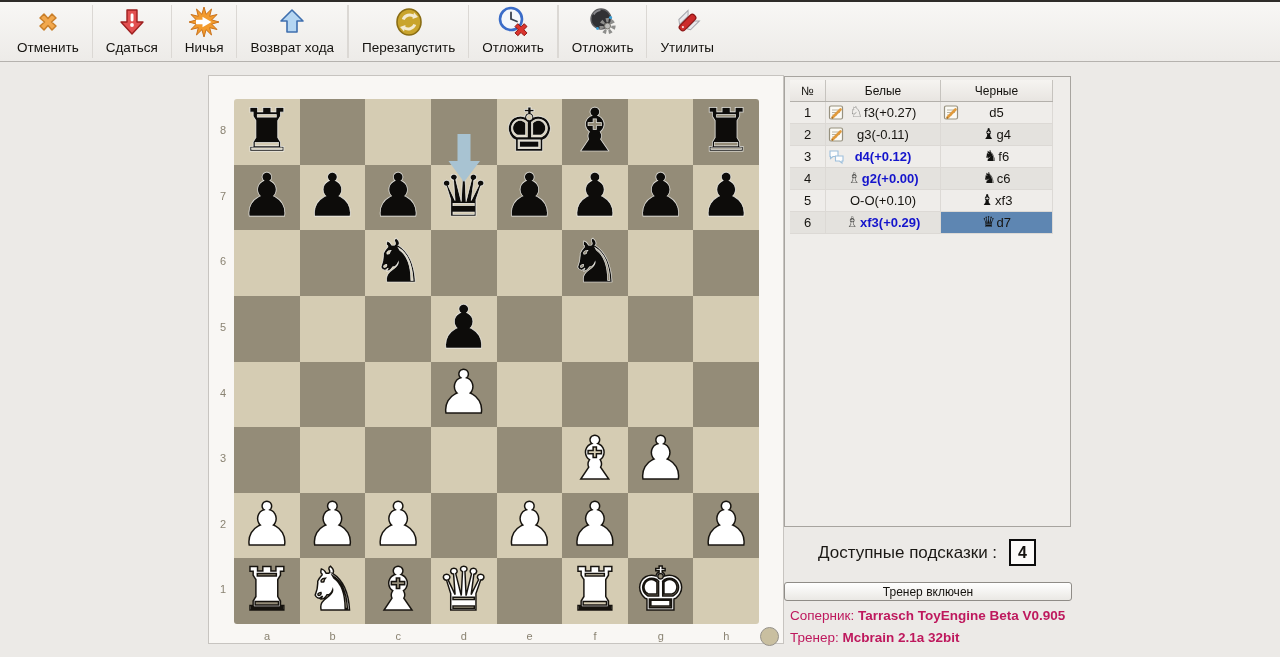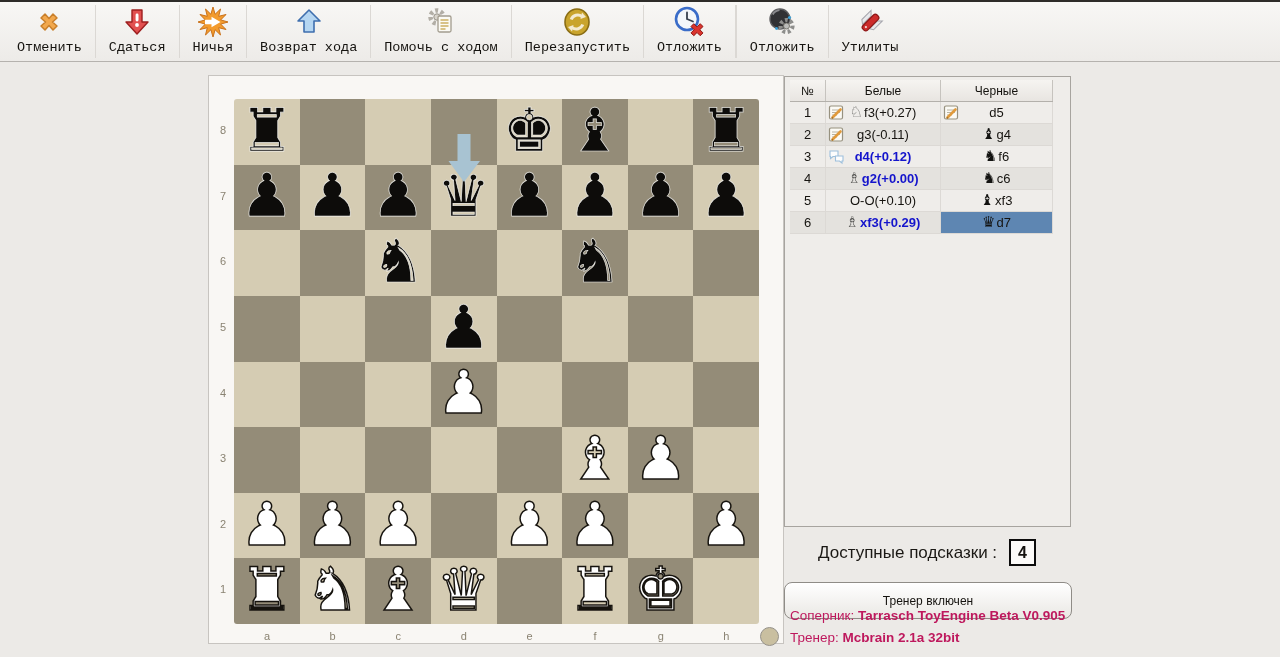--- a/index.html
+++ b/index.html
@@ -17,21 +17,20 @@
     height:60px;
     background:linear-gradient(#f8f7f5,#edebe8);
     border-bottom:1px solid #b5b2ae;
     display:flex; align-items:stretch;
     padding-left:4px;
   }
   .tb-btn {
     display:flex; flex-direction:column; align-items:center;
     justify-content:flex-start; padding:3px 13px 2px;
     cursor:default;
-    font-family:Liberation Mono, monospace;
   }
   .tb-icon { height:34px; display:flex; align-items:center; justify-content:center; }
   .tb-icon svg { width:32px; height:32px; }
   .tb-label { font-size:13.5px; line-height:18px; white-space:nowrap; }
   .tb-sep { width:1px; background:#dbd8d4; margin:3px 0; }
 
   
   .board-panel {
     position:absolute; left:208px; top:75px; width:576px; height:569px;
     background:#f9f7f4; border:1px solid #c7c4c0;
@@ -100,22 +99,22 @@
 
   
   .hints-label { position:absolute; left:818px; top:543px; font-size:17px; color:#1a1814; }
   .hints-box {
     position:absolute; left:1009px; top:539px; min-width:27px; height:27px;
     border:2.5px solid #0c0c0c; background:#fcfbf9;
     display:flex; align-items:center; justify-content:center;
     font-size:16px; font-weight:bold; padding:0 4px;
   }
   .trainer-btn {
-    position:absolute; left:784px; top:582px; width:288px; height:37px;
-    border:1px solid #8f8c87; border-radius:8px;
+    position:absolute; left:784px; top:582px; width:288px; height:19px;
+    border:1px solid #8f8c87; border-radius:3px;
     background:linear-gradient(#ffffff,#eae8e4);
     font-size:12px; display:flex; align-items:center; justify-content:center;
     font-family:"Liberation Sans", sans-serif;
   }
   .info-line { position:absolute; left:790px; font-size:13.5px; color:#be185d; }
   .info-line b { font-weight:bold; }
   .opp-line { top:608px; }
   .trn-line { top:630px; }
 </style>
 </head>
@@ -156,31 +155,20 @@
     <div class="tb-sep"></div>
     <div class="tb-btn">
       <span class="tb-icon">
         <svg viewBox="0 0 32 32">
           <path d="M16 4 L27 15 h-6 v11 h-10 v-11 h-6 Z" fill="#b5d6f2" stroke="#3f6fae" stroke-width="1.6" stroke-linejoin="round"></path>
         </svg>
       </span>
       <span class="tb-label">Возврат хода</span>
     </div>
     <div class="tb-sep"></div>
-    <div class="tb-btn">
-      <span class="tb-icon">
-        <svg viewBox="0 0 32 32">
-          <circle cx="12" cy="11" r="6.5" fill="none" stroke="#b2aea6" stroke-width="4.5" stroke-dasharray="3 2.6"></circle>
-          <circle cx="12" cy="11" r="3.2" fill="#d8d4cc" stroke="#98938a" stroke-width="1"></circle>
-          <rect x="13" y="10" width="13" height="16" rx="1.5" fill="#fbfaf4" stroke="#a29c8e" stroke-width="1.3"></rect>
-          <path d="M15.5 14 h8 M15.5 17 h8 M15.5 20 h8 M15.5 23 h5" stroke="#cdb063" stroke-width="1.4"></path>
-        </svg>
-      </span>
-      <span class="tb-label">Помочь с ходом</span>
-    </div>
     <div class="tb-sep"></div>
     <div class="tb-btn">
       <span class="tb-icon">
         <svg viewBox="0 0 32 32">
           <ellipse cx="16" cy="16" rx="12" ry="13" fill="#c9a42c" stroke="#8a6d14" stroke-width="1.6"></ellipse>
           <path d="M10.2 13.5 A7 7 0 0 1 21 10.5" stroke="#f3ead0" stroke-width="3" fill="none"></path>
           <path d="M21 6.5 L25 11 L19.5 13 Z" fill="#f3ead0"></path>
           <path d="M21.8 18.5 A7 7 0 0 1 11 21.5" stroke="#f3ead0" stroke-width="3" fill="none"></path>
           <path d="M11 25.5 L7 21 L12.5 19 Z" fill="#f3ead0"></path>
         </svg>

